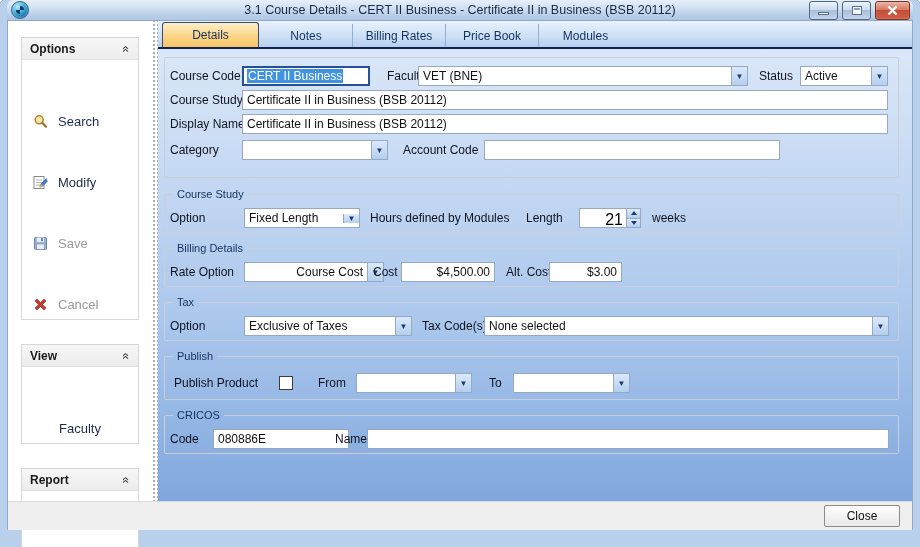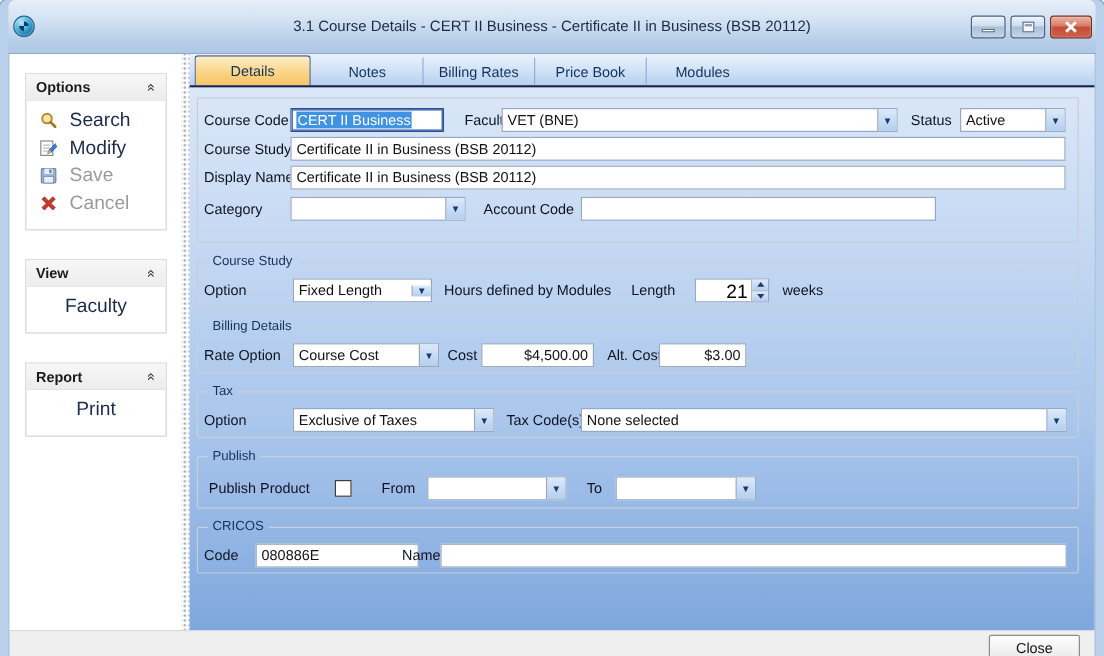--- a/index.html
+++ b/index.html
@@ -1,20 +1,20 @@
 <!DOCTYPE html>
 <html><head>
 <meta charset="utf-8">
 <style>
   * { box-sizing: border-box; margin: 0; padding: 0; }
   html,body { width:920px; height:547px; background:#fff; font-family:"Liberation Sans", sans-serif; }
   .window { width:920px; height:547px; background:#b9d0ec; padding:0 7px 7px 7px; border-radius:6px 6px 0 0;
             outline:1px solid #7e99bd; position:relative; overflow:hidden; }
   
-  .titlebar { height:44px; display:flex; align-items:center; position:relative;
+  .titlebar { height:20px; display:flex; align-items:center; position:relative;
               background:linear-gradient(#e7eff9, #cfdff1 45%, #b9cfe9 75%, #aec7e4); border-radius:6px 6px 0 0; }
   .app-icon { width:18px; height:18px; margin-left:4px; border-radius:50%;
               background:radial-gradient(circle at 35% 30%, #bfeaf7, #3ba8d6 45%, #0e5f93 80%, #083f66);
               border:1px solid #1b6a97; box-shadow:inset 0 0 2px #fff; position:relative; }
   .app-icon::after{ content:""; position:absolute; left:4px; top:4px; width:8px; height:8px;
               background:conic-gradient(#0a3e63 0 25%, transparent 0 50%, #0a3e63 0 75%, transparent 0); border-radius:50%; }
   .title { position:absolute; left:0; right:0; text-align:center; font-size:12.5px; color:#1b2a45; }
   .winbtns { margin-left:auto; display:flex; gap:4px; padding-right:3px; position:relative; z-index:2; }
   .wbtn { width:29px; height:19px; border:1px solid #4f6585; border-radius:3px; display:flex; align-items:center;
           justify-content:center; background:linear-gradient(#eef4fb, #cddcee 45%, #aabfda 50%, #c2d4e9); box-shadow:inset 0 0 1px #fff; }
@@ -26,21 +26,21 @@
   .inner { height:510px; display:flex; flex-direction:column; background:#fff; border:1px solid #8fa9cc; border-bottom:none; }
   .content-row { flex:1; display:flex; min-height:0; }
   
   .sidebar { width:143px; background:#fff; padding:16px 0 0 13px; }
   .sp { width:118px; border:1px solid #d6d6d6; background:#fff; margin-bottom:24px; }
   .sp-head { height:22px; background:linear-gradient(#f7f7f7,#ececec); border-bottom:1px solid #e2e2e2;
              display:flex; align-items:center; padding:0 8px; }
   .sp-title { font-weight:bold; font-size:12px; color:#1a1a1a; }
   .chev { margin-left:auto; font-size:12px; color:#333; display:inline-block; transform:rotate(90deg); }
   .sp-items { padding:8px 0 7px 0; }
-  .sp-item { height:23px; display:flex; align-items:flex-start; padding-left:9px; font-size:16px; color:#1c2b4a; cursor:default; }
+  .sp-item { height:23px; display:flex; align-items:flex-end; padding-left:9px; font-size:13px; color:#1c2b4a; cursor:default;margin-top:38px; }
   .sp-item .ic { width:19px; height:16px; margin-right:8px; display:flex; align-items:center; justify-content:center; }
   .sp-item.disabled { color:#9a9a9a; }
   .sp-item.center { justify-content:center; padding-left:0; }
   
   .splitter { width:7px; background-color:#fff;
               background-image:radial-gradient(circle, #a8b2bf 1px, transparent 1.2px);
               background-size:4px 4px; background-position:1px 2px; cursor:col-resize; }
   
   .main { flex:1; display:flex; flex-direction:column; min-width:0; }
   .tabstrip { height:28px; background:linear-gradient(#eaf2fd, #cfe1f6 55%, #b6d0ef); border-bottom:2px solid #13224e;
@@ -254,21 +254,21 @@
                 </span>
               </div>
               <span class="lbl" style="left:487px;">weeks</span>
             </div>
           </fieldset>
 
           <fieldset class="panel">
             <legend>Billing Details</legend>
             <div class="row" style="top:8px;">
               <span class="lbl" style="left:5px;">Rate Option</span>
-              <div class="combo" style="left:79px;width:122px;">
+              <div class="combo" style="left:79px;width:140px;text-align:right;">
                 <span class="cval">Course Cost</span>
                 <span class="carw">▼</span>
               </div>
               <span class="lbl" style="left:208px;">Cost</span>
               <input class="tb right" style="left: 236px; width: 94px;" value="$4,500.00">
               <span class="lbl" style="left:341px;">Alt. Cost</span>
               <input class="tb right" style="left: 384px; width: 73px;" value="$3.00">
             </div>
           </fieldset>
 

